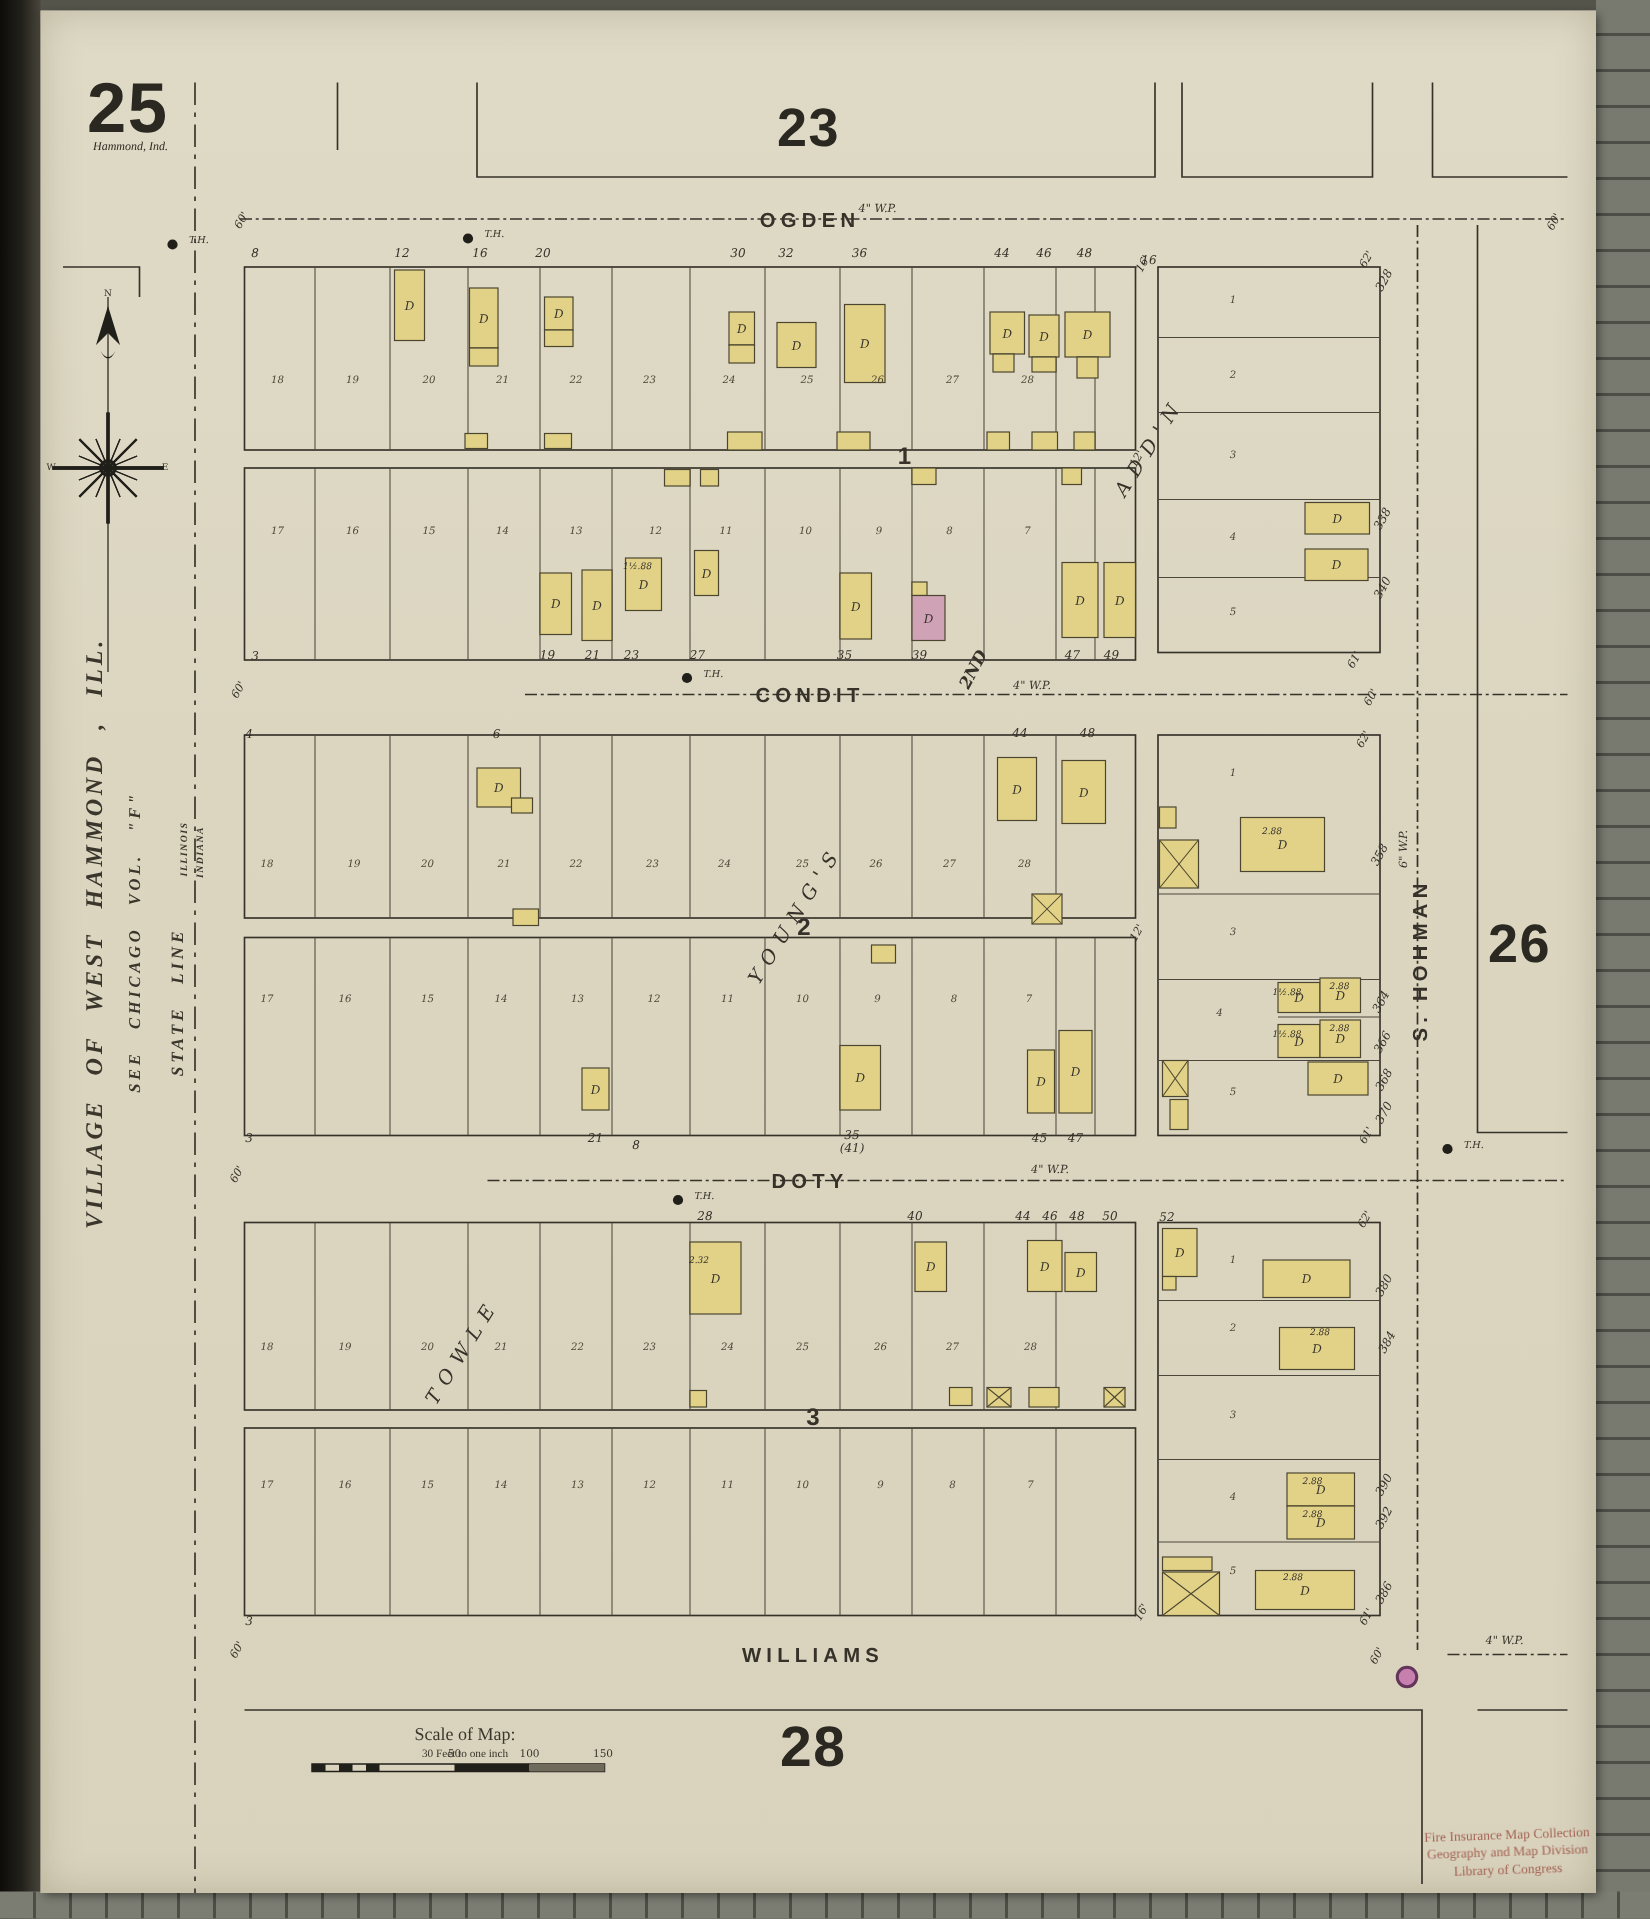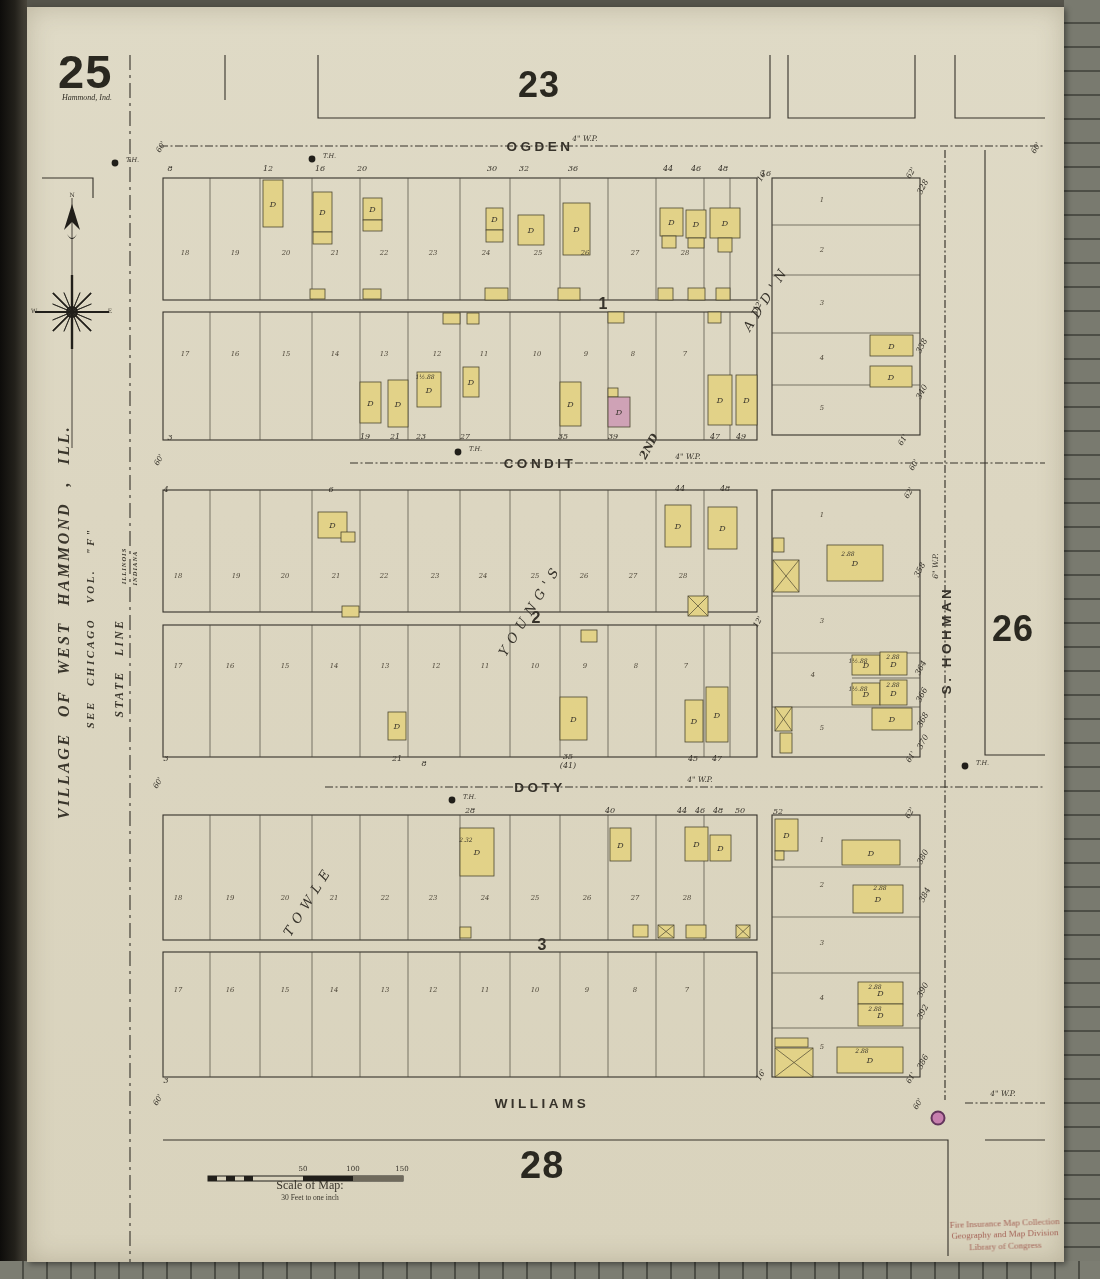--- a/index.html
+++ b/index.html
@@ -33,21 +33,21 @@
   .sheet-num{font-weight:600;color:#2a2820;letter-spacing:1px;}
   .margin-title{
     font-family:"Liberation Serif",serif;font-style:italic;font-weight:600;
     letter-spacing:2.5px;word-spacing:9px;color:#3a362c;
   }
   .stamp{
     font-family:"Liberation Serif",serif;color:#9b4f44;text-align:center;
     transform:rotate(-2deg);opacity:.85;line-height:1.25;
     filter:blur(.3px);
   }
-  .scale-block{text-align:center;font-family:"Liberation Serif",serif;color:#3a362c;margin-top:29px;}
+  .scale-block{text-align:center;font-family:"Liberation Serif",serif;color:#3a362c;}
 </style>
 </head>
 <body>
 
 <div class="edge-top"></div>
 <div class="edge-left"></div>
 <div class="edge-right"></div>
 <div class="edge-bottom"></div>
 <div class="paper"></div>
 

